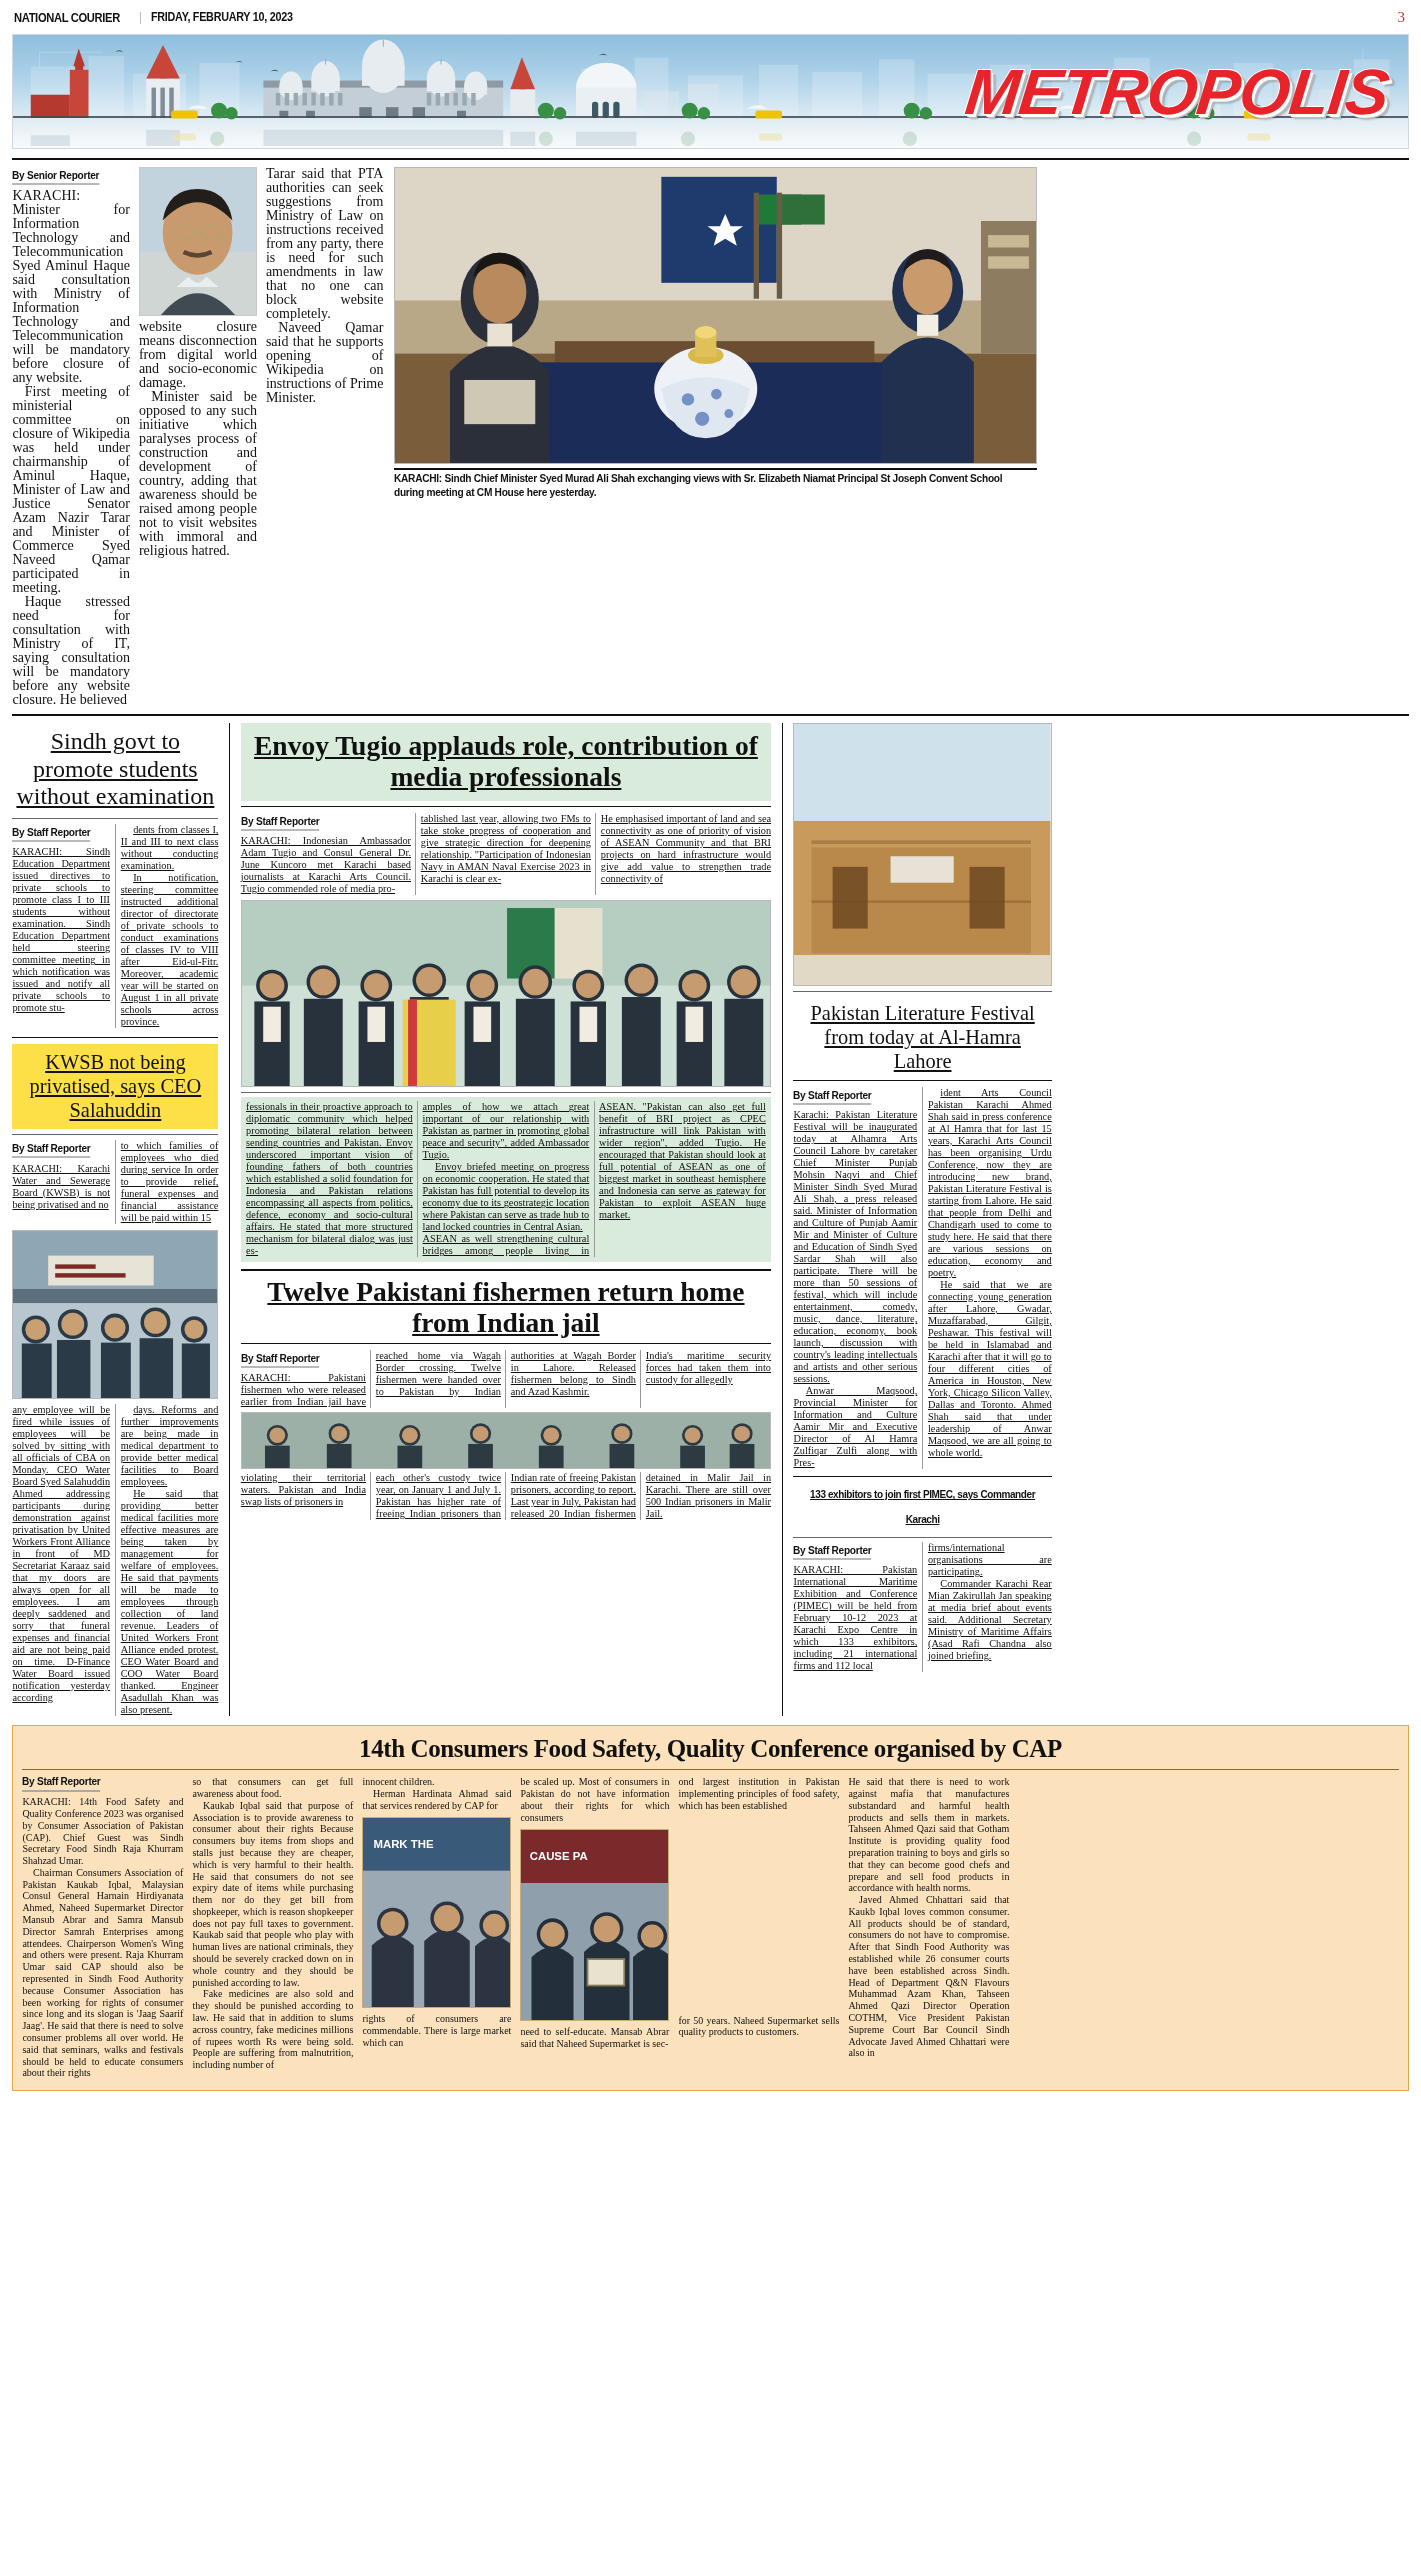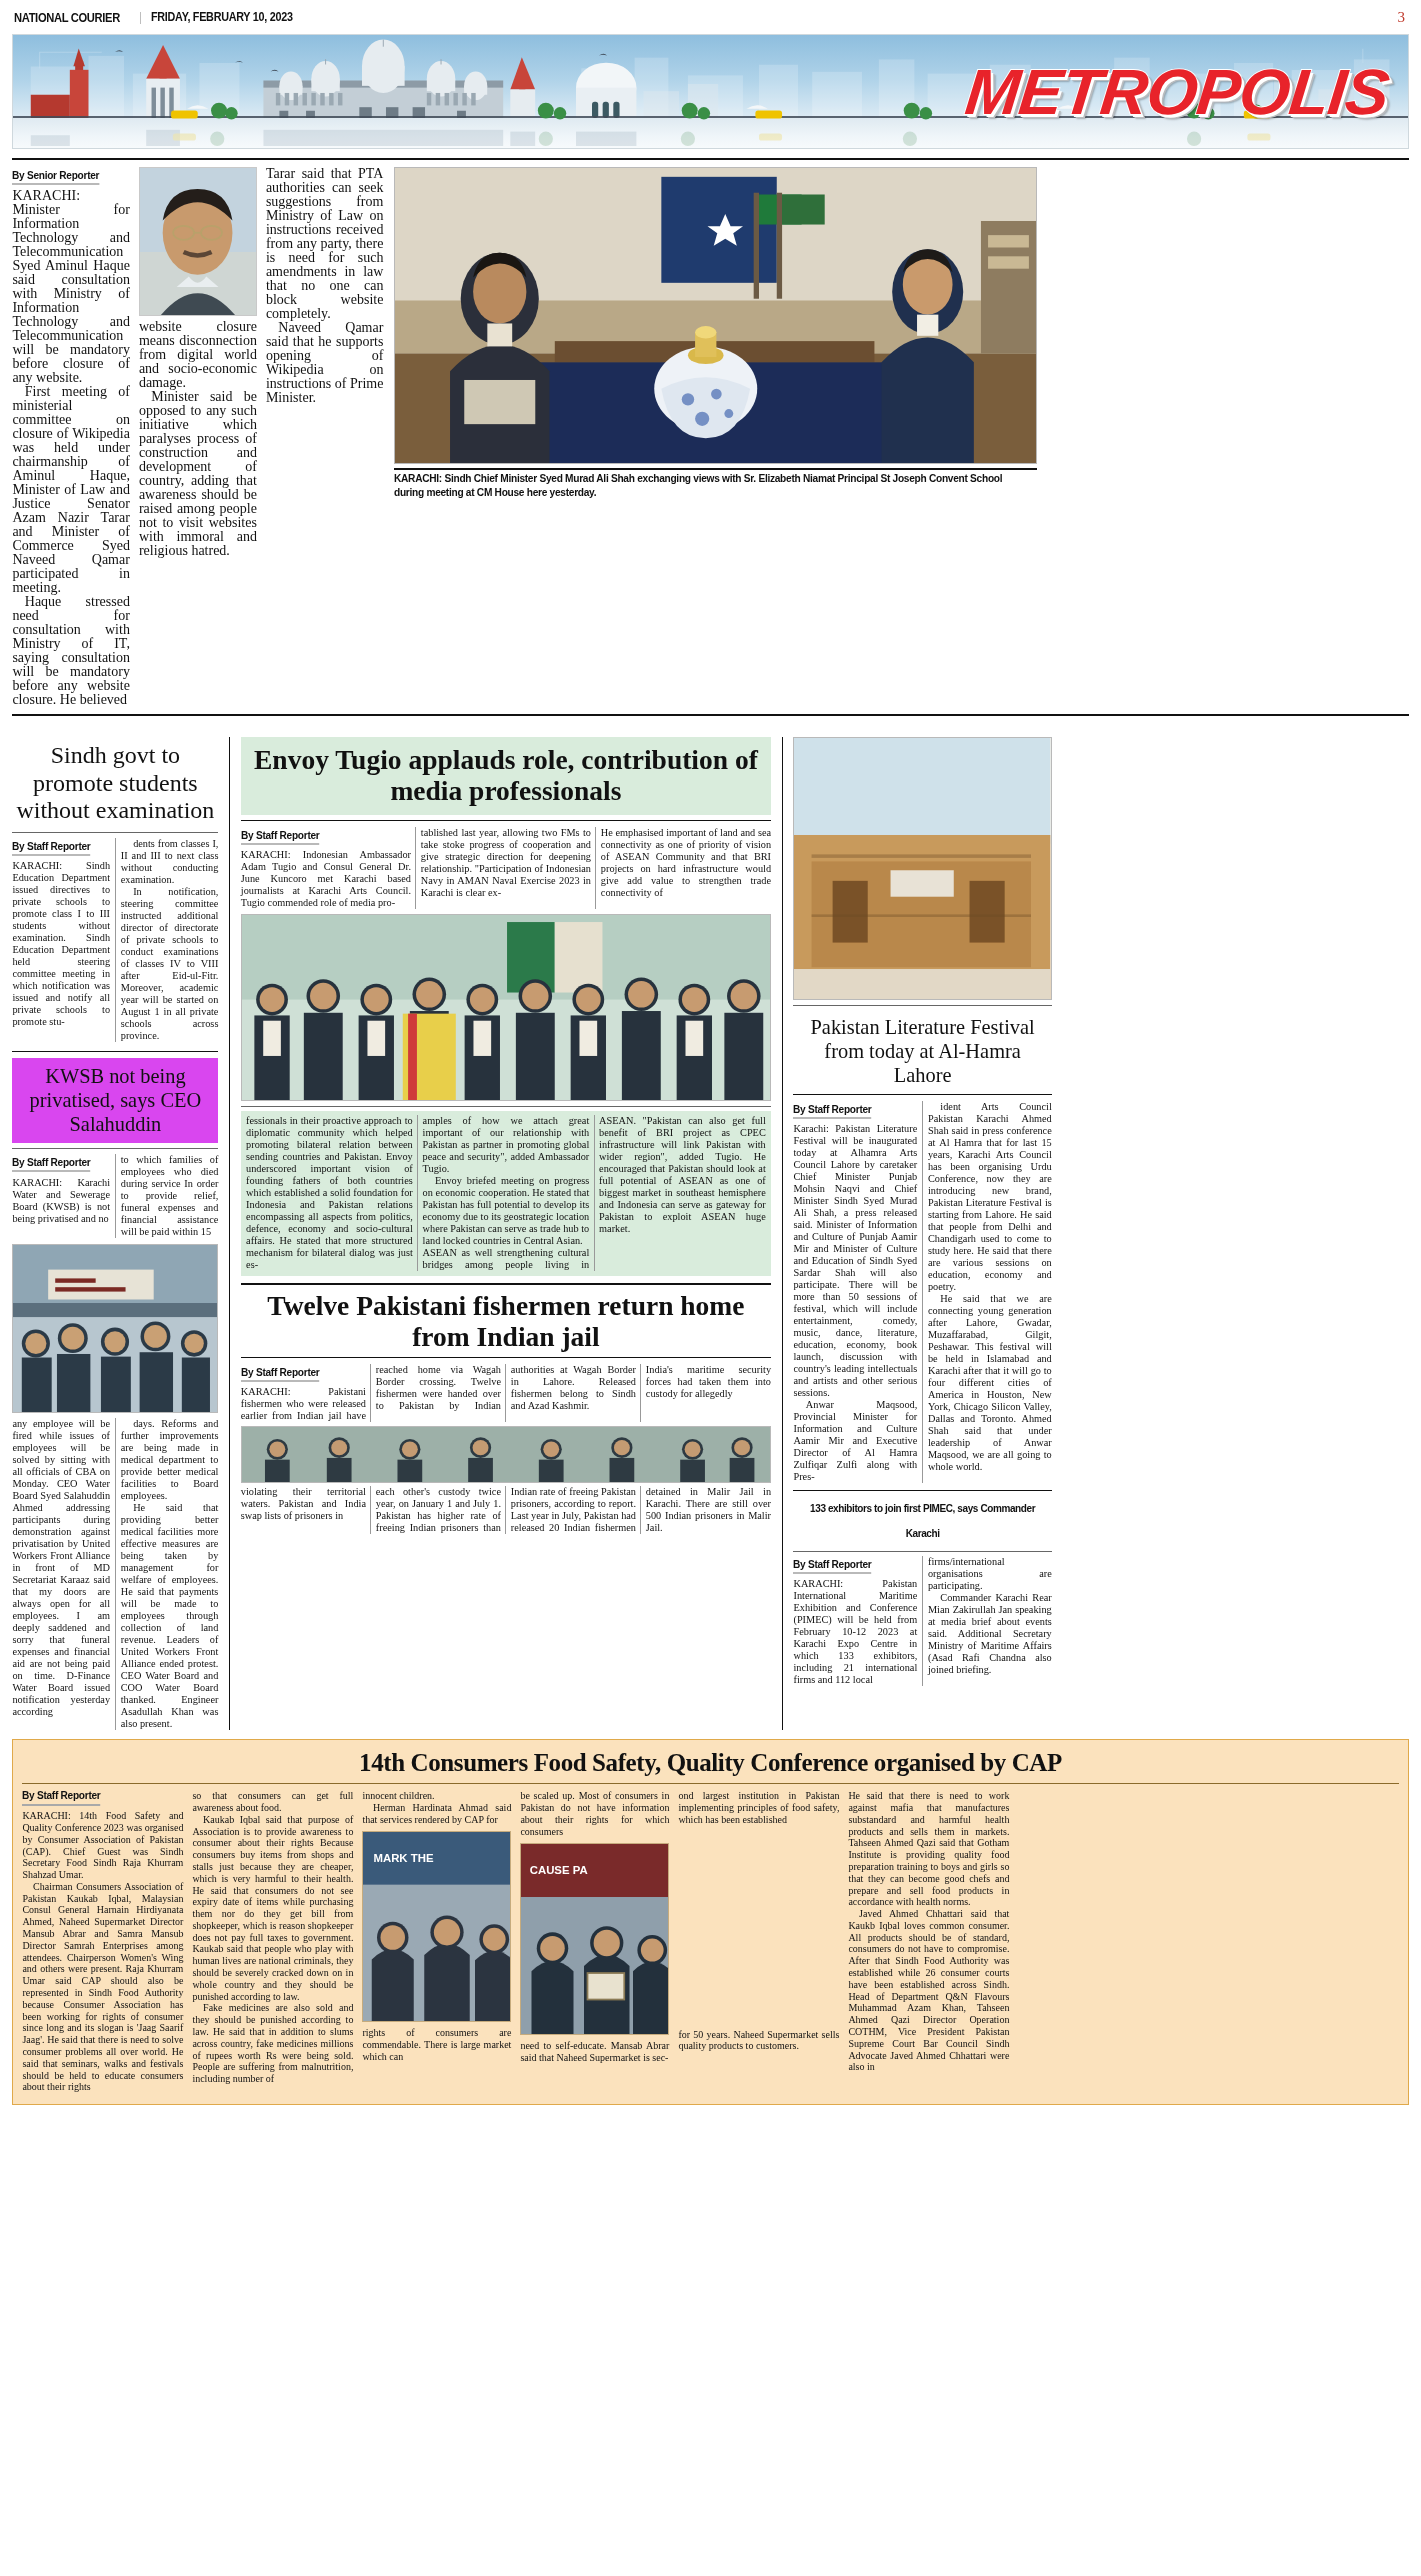--- a/index.html
+++ b/index.html
@@ -102,36 +102,36 @@
     background:linear-gradient(160deg,#e9e2d4 0%,#d8cfc0 30%,#b7ae9d 60%,#8c8374 100%);
   }
   .cap-rule { border-top:2.2px solid #111; margin:3.6px 0 2.7px 0; }
   .caption {
     font-family:"Liberation Sans", sans-serif; font-weight:bold;
     font-size:10.7px; line-height:13.3px; letter-spacing:-0.3px;
     transform:scaleX(0.95); transform-origin:left center;
   }
 
   
-  .midband { display:flex; gap:10.7px; margin-top:21px; }
+  .midband { display:flex; gap:10.7px; margin-top:7px;text-decoration:underline; }
   .col-a { width:206px; }
   .col-b { width:542px; }
   .col-c { width:270px; }
 
   .vrule { border-left:0.9px solid #111; }
 
   .hl-center { text-align:center; }
   .hl-28 { font-size:24px; line-height:27.5px; }
   .hl-24 { font-size:20.4px; line-height:24px; }
   .hl-32 { font-size:27.5px; line-height:31px; font-weight:bold; }
   .hl-16 { font-size:10px; line-height:25px; font-weight:bold;
            font-family:"Liberation Sans", sans-serif; letter-spacing:-0.4px;}
 
   .tint-green { background:#d9ecdc; }
-  .tint-lav   { background:#d946ef; }
+  .tint-lav   { background:#fde047; }
 
   .two-col { column-count:2; column-gap:10.7px; column-rule:0.9px solid #999; }
   .three-col { column-count:3; column-gap:9.8px; column-rule:0.9px solid #999; }
   .four-col { column-count:4; column-gap:9.8px; column-rule:0.9px solid #999; }
 
   .photo-box { border:0.9px solid #b9b9b9; position:relative; overflow:hidden; }
 
   
   .cap-box {
     margin-top:9px; background:#fbe2bd; border:1.8px solid #e0a94a;

